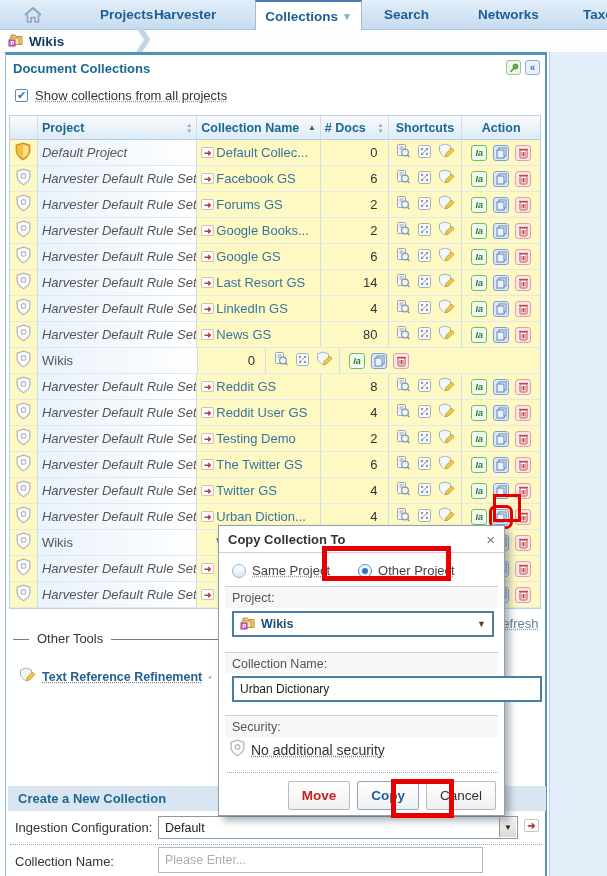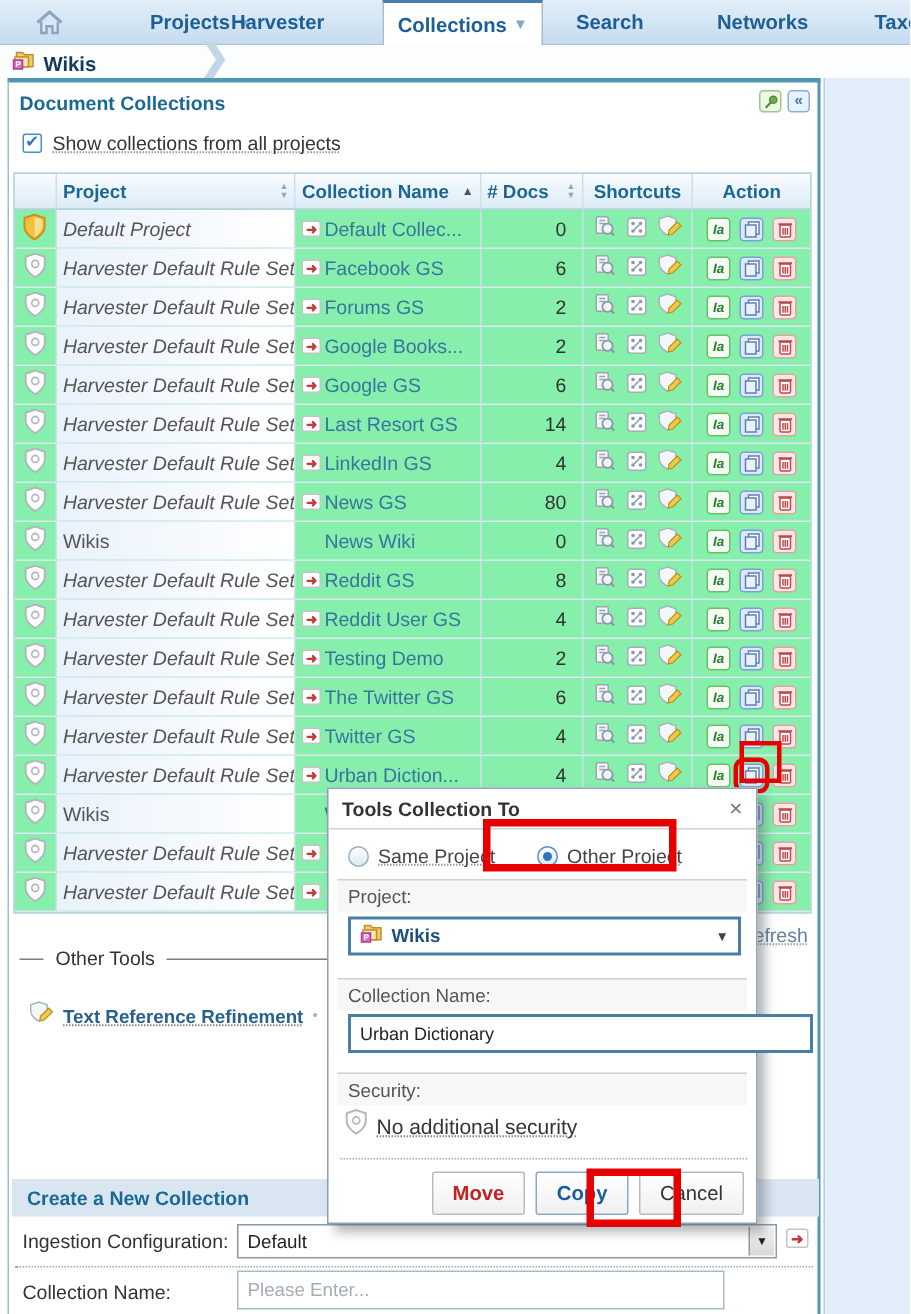--- a/index.html
+++ b/index.html
@@ -35,21 +35,21 @@
     display:flex; align-items:center; justify-content:center; cursor:pointer; }
   .mini-pin { right:24px; border:1px solid #9cc58a; background:#ecf7e6; color:#4e9440; }
   .mini-collapse { right:5px; border:1px solid #8ab0d8; background:#e8f2fc; color:#3a7ab8; font-weight:bold; }
 
   .chkrow { position:absolute; left:9px; top:33px; display:flex; align-items:center; gap:7px; cursor:pointer; }
   .chkbox { width:13px; height:13px; border:1px solid #4a90c4; border-radius:2px; background:#fdfeff;
     font-size:11px; color:#2f76b5; line-height:11px; text-align:center; }
   .chklabel { font-size:13px; color:#333; text-decoration:underline dotted #999; }
 
   
-  .tbl { position:absolute; left:3px; top:60px; width:532px; border:1px solid #bcd2e2; background:#86efac; }
+  .tbl { position:absolute; left:3px; top:60px; width:532px; border:1px solid #bcd2e2; background:#fef9c3; }
   .thead { display:flex; height:24px; background:linear-gradient(#f8fbfe,#dcebf6); border-bottom:1px solid #b7cfdf;
     font-size:12.5px; font-weight:bold; color:#1b6893; }
   .thead .cell { display:flex; align-items:center; }
   .cell { border-right:1px solid #cfdfea; padding:0 4px; overflow:hidden; white-space:nowrap; }
   .cell:last-child { border-right:none; }
   .c0 { width:28px; justify-content:center; }
   .c1 { width:160px; }
   .c2 { width:124px; }
   .c3 { width:68px; justify-content:flex-end; }
   .c4 { width:74px; justify-content:center; }
@@ -777,24 +777,20 @@
               <span class="shield-slot sc-ico">
   <svg width="17" height="18" viewBox="0 0 16 17">
                   <path d="M8 1 L14 3 V8 C14 12.5 8 15.8 8 15.8 C8 15.8 2 12.5 2 8 V3 Z" fill="#fdfdfd" stroke="#b0b6bc" stroke-width="1.2"></path>
                   <circle cx="8" cy="7.5" r="2.2" fill="none" stroke="#b0b6bc"></circle>
                 </svg>
 </span>
             </div>
     <div class="cell c1">
               <span class="proj-name">Wikis</span>
             </div>
-    <div class="cell c2">
-      <span class="ext-ico ext-slot" style="visibility: hidden;">➜</span>
-      <span class="coll-link">News Wiki</span>
-    </div>
     <div class="cell c3">
               <span class="docs-val">0</span>
             </div>
     <div class="cell c4">
       <span class="ico-gap">
         <span class="sc-ico sc-preview">
   <svg width="16" height="16" viewBox="0 0 16 16">
                     <rect x="2.5" y="1.5" width="8" height="11" rx="1" fill="#f2f5f7" stroke="#9aa6b0"></rect>
                     <line x1="4.5" y1="4" x2="8.5" y2="4" stroke="#9aa6b0"></line>
                     <line x1="4.5" y1="6" x2="8.5" y2="6" stroke="#9aa6b0"></line>
@@ -1507,21 +1503,21 @@
       <span class="sel-arrow">▼</span>
     </div>
     <span class="go-ico">➜</span>
     <div class="dotted-sep" style="left:4px; top:789px; width:532px;"></div>
     <span class="form-label" style="left:9px; top:799px;">Collection Name:</span>
     <input class="name-input" type="text" placeholder="Please Enter..." style="">
   </div>
 
   <div class="modal">
     <div class="modal-titlebar">
-      <span class="modal-title">Tools Collection To</span>
+      <span class="modal-title">Copy Collection To</span>
       <span class="modal-x">×</span>
     </div>
     <div class="radio-row">
       <span class="radio-grp">
         <span class="radio"></span>
         <span class="radio-label">Same Project</span>
       </span>
       <span class="radio-grp" style="margin-left:18px;">
         <span class="radio sel"></span>
         <span class="radio-label">Other Project</span>

